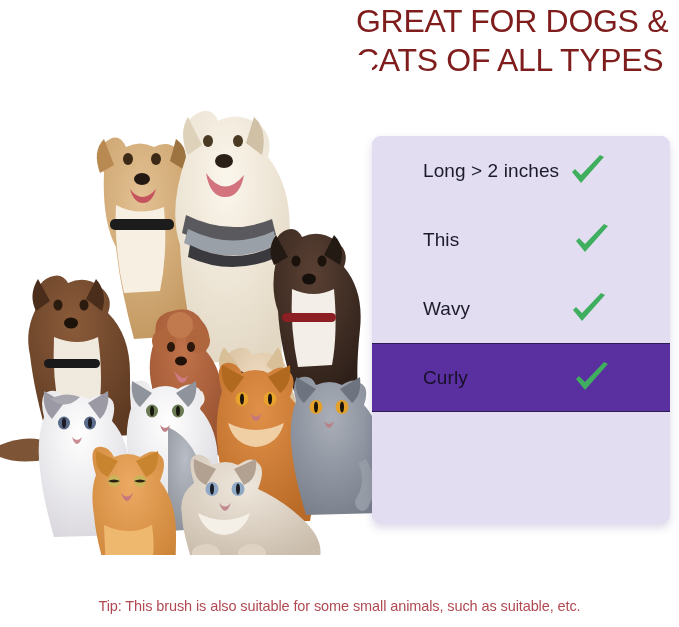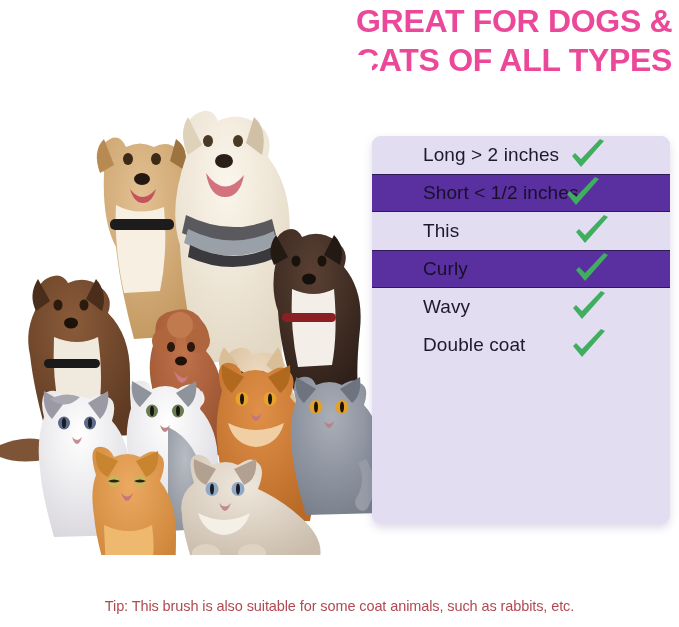--- a/index.html
+++ b/index.html
@@ -16,25 +16,25 @@
     -webkit-font-smoothing: antialiased;
   }
 
   
   .headline {
     position: absolute;
     left: 356px;
     top: 2px;
     width: 320px;
     font-family: "Liberation Sans", sans-serif;
-    font-weight: bold;
+    font-weight: normal;
     font-size: 32px;
     line-height: 39px;
     letter-spacing: -0.3px;
-    color: #ec4899;
+    color: #7f1d1d;
     text-transform: uppercase;
     white-space: nowrap;
   }
   .headline .line2 { display: block; }
 
   
   .photo {
     position: absolute;
     left: 0px;
     top: 55px;
@@ -50,21 +50,21 @@
     top: 136px;
     width: 298px;
     height: 388px;
     border-radius: 9px;
     overflow: hidden;
     background: #e3ddf2;
     box-shadow: 0 4px 9px rgba(90, 70, 140, 0.20);
   }
   .row {
     position: relative;
-    height: 38px;
+    height: 69px;
     display: flex;
     align-items: center;
     box-sizing: border-box;
   }
   .row.light { background: #e3ddf2; }
   .row.dark  {
     background: #5a2fa0;
     border-top: 1px solid #2e1a55;
     border-bottom: 1px solid #2e1a55;
   }
@@ -327,61 +327,45 @@
 
   <div class="row light r0">
     <span class="row-label">Long &gt; 2 inches</span>
     <span class="check">
       <svg viewBox="0 0 38 34" xmlns="http://www.w3.org/2000/svg" aria-hidden="true">
         <path d="M3 18 L12 29 L35 3 L31 1 L12 21 L6 15 Z" fill="#3fae5f"></path>
       </svg>
     </span>
   </div>
 
-  <div class="row dark r1">
-    <span class="row-label">Short &lt; 1/2 inches</span>
-    <span class="check">
-      <svg viewBox="0 0 38 34" xmlns="http://www.w3.org/2000/svg" aria-hidden="true">
-        <path d="M3 18 L12 29 L35 3 L31 1 L12 21 L6 15 Z" fill="#3fae5f"></path>
-      </svg>
-    </span>
-  </div>
 
   <div class="row light r2">
     <span class="row-label">This</span>
     <span class="check">
       <svg viewBox="0 0 38 34" xmlns="http://www.w3.org/2000/svg" aria-hidden="true">
         <path d="M3 18 L12 29 L35 3 L31 1 L12 21 L6 15 Z" fill="#3fae5f"></path>
       </svg>
     </span>
   </div>
 
 
+  <div class="row light r4">
+    <span class="row-label">Wavy</span>
+    <span class="check">
+      <svg viewBox="0 0 38 34" xmlns="http://www.w3.org/2000/svg" aria-hidden="true">
+        <path d="M3 18 L12 29 L35 3 L31 1 L12 21 L6 15 Z" fill="#3fae5f"></path>
+      </svg>
+    </span>
+  </div>
+
   <div class="row dark r5">
     <span class="row-label">Curly</span>
     <span class="check">
       <svg viewBox="0 0 38 34" xmlns="http://www.w3.org/2000/svg" aria-hidden="true">
         <path d="M3 18 L12 29 L35 3 L31 1 L12 21 L6 15 Z" fill="#3fae5f"></path>
       </svg>
     </span>
   </div>
 
-  <div class="row light r4">
-    <span class="row-label">Wavy</span>
-    <span class="check">
-      <svg viewBox="0 0 38 34" xmlns="http://www.w3.org/2000/svg" aria-hidden="true">
-        <path d="M3 18 L12 29 L35 3 L31 1 L12 21 L6 15 Z" fill="#3fae5f"></path>
-      </svg>
-    </span>
-  </div>
-
-  <div class="row light r6">
-    <span class="row-label">Double coat</span>
-    <span class="check">
-      <svg viewBox="0 0 38 34" xmlns="http://www.w3.org/2000/svg" aria-hidden="true">
-        <path d="M3 18 L12 29 L35 3 L31 1 L12 21 L6 15 Z" fill="#3fae5f"></path>
-      </svg>
-    </span>
-  </div>
 
 </div>
 
-<div class="tip">Tip: This brush is also suitable for some coat animals, such as rabbits, etc.</div>
+<div class="tip">Tip: This brush is also suitable for some small animals, such as suitable, etc.</div>
 
 </body></html>

